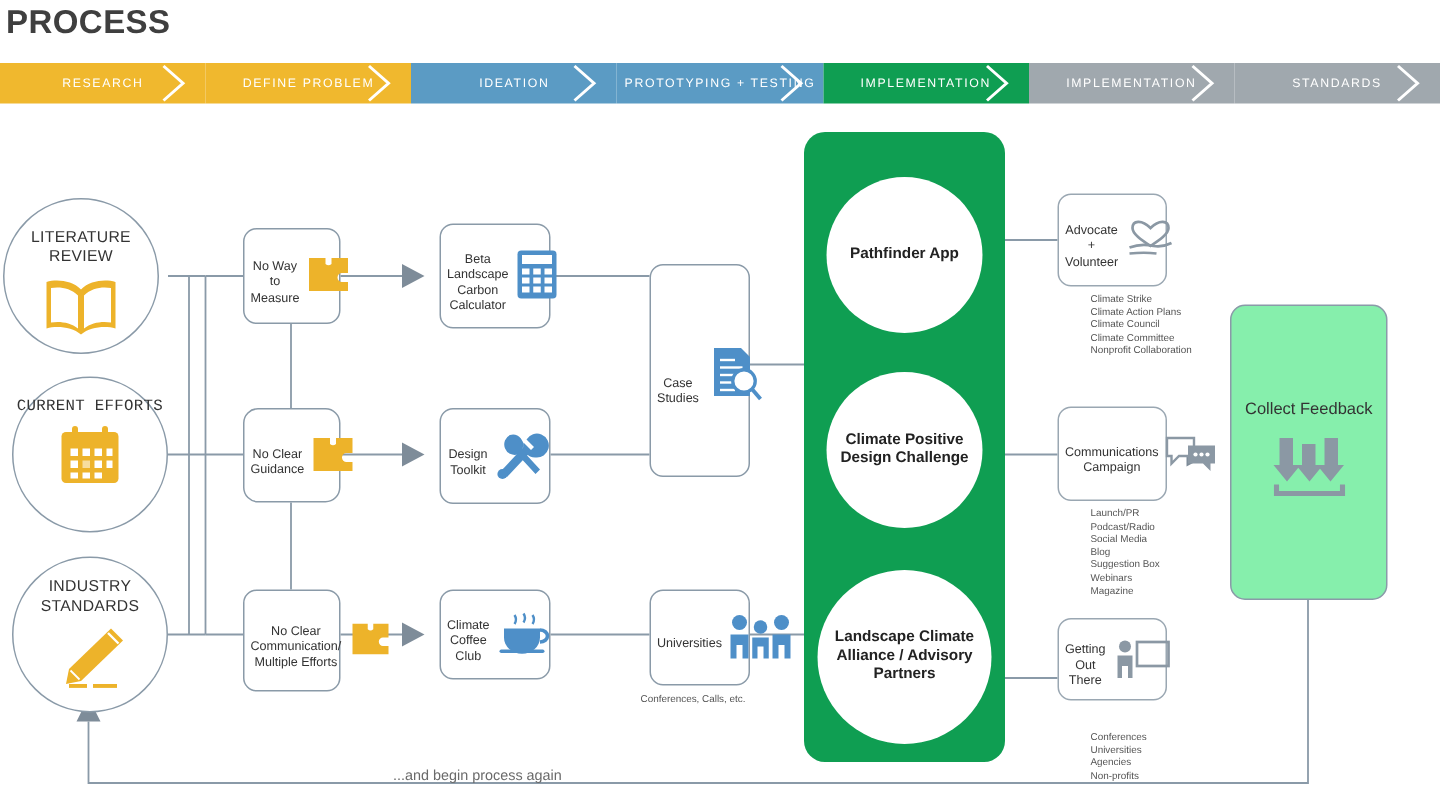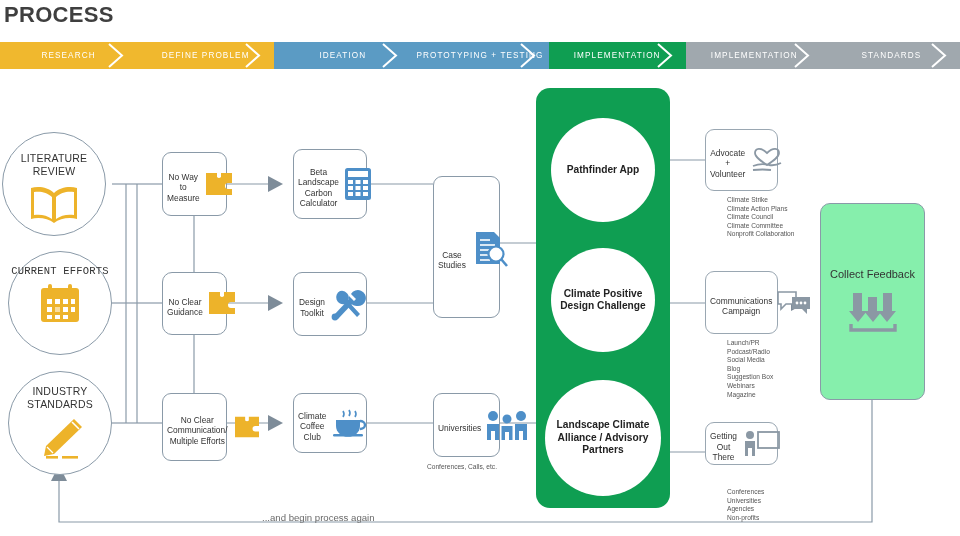--- a/index.html
+++ b/index.html
@@ -427,21 +427,21 @@
   <div class="sublist" style="left:727px; top:339px;">
     <div>Launch/PR</div>
     <div>Podcast/Radio</div>
     <div>Social Media</div>
     <div>Blog</div>
     <div>Suggestion Box</div>
     <div>Webinars</div>
     <div>Magazine</div>
   </div>
 
-  <div class="node gray" style="left:705px; top:422px; width:73px; height:43px;">
+  <div class="node gray" style="left:705px; top:412px; width:73px; height:55px;">
     <div class="cap">Getting Out There</div>
     <div class="ico">
       <svg width="40" height="26" viewBox="0 0 40 26">
         <circle cx="9" cy="5" r="4" fill="#8B98A4"></circle>
         <path d="M4 11 h10 v15 h-3 v-8 h-4 v8 h-3 Z" fill="#8B98A4"></path>
         <rect x="17" y="2" width="21" height="16" fill="none" stroke="#8B98A4" stroke-width="1.8"></rect>
       </svg>
     </div>
   </div>
   <div class="sublist" style="left:727px; top:488px;">

